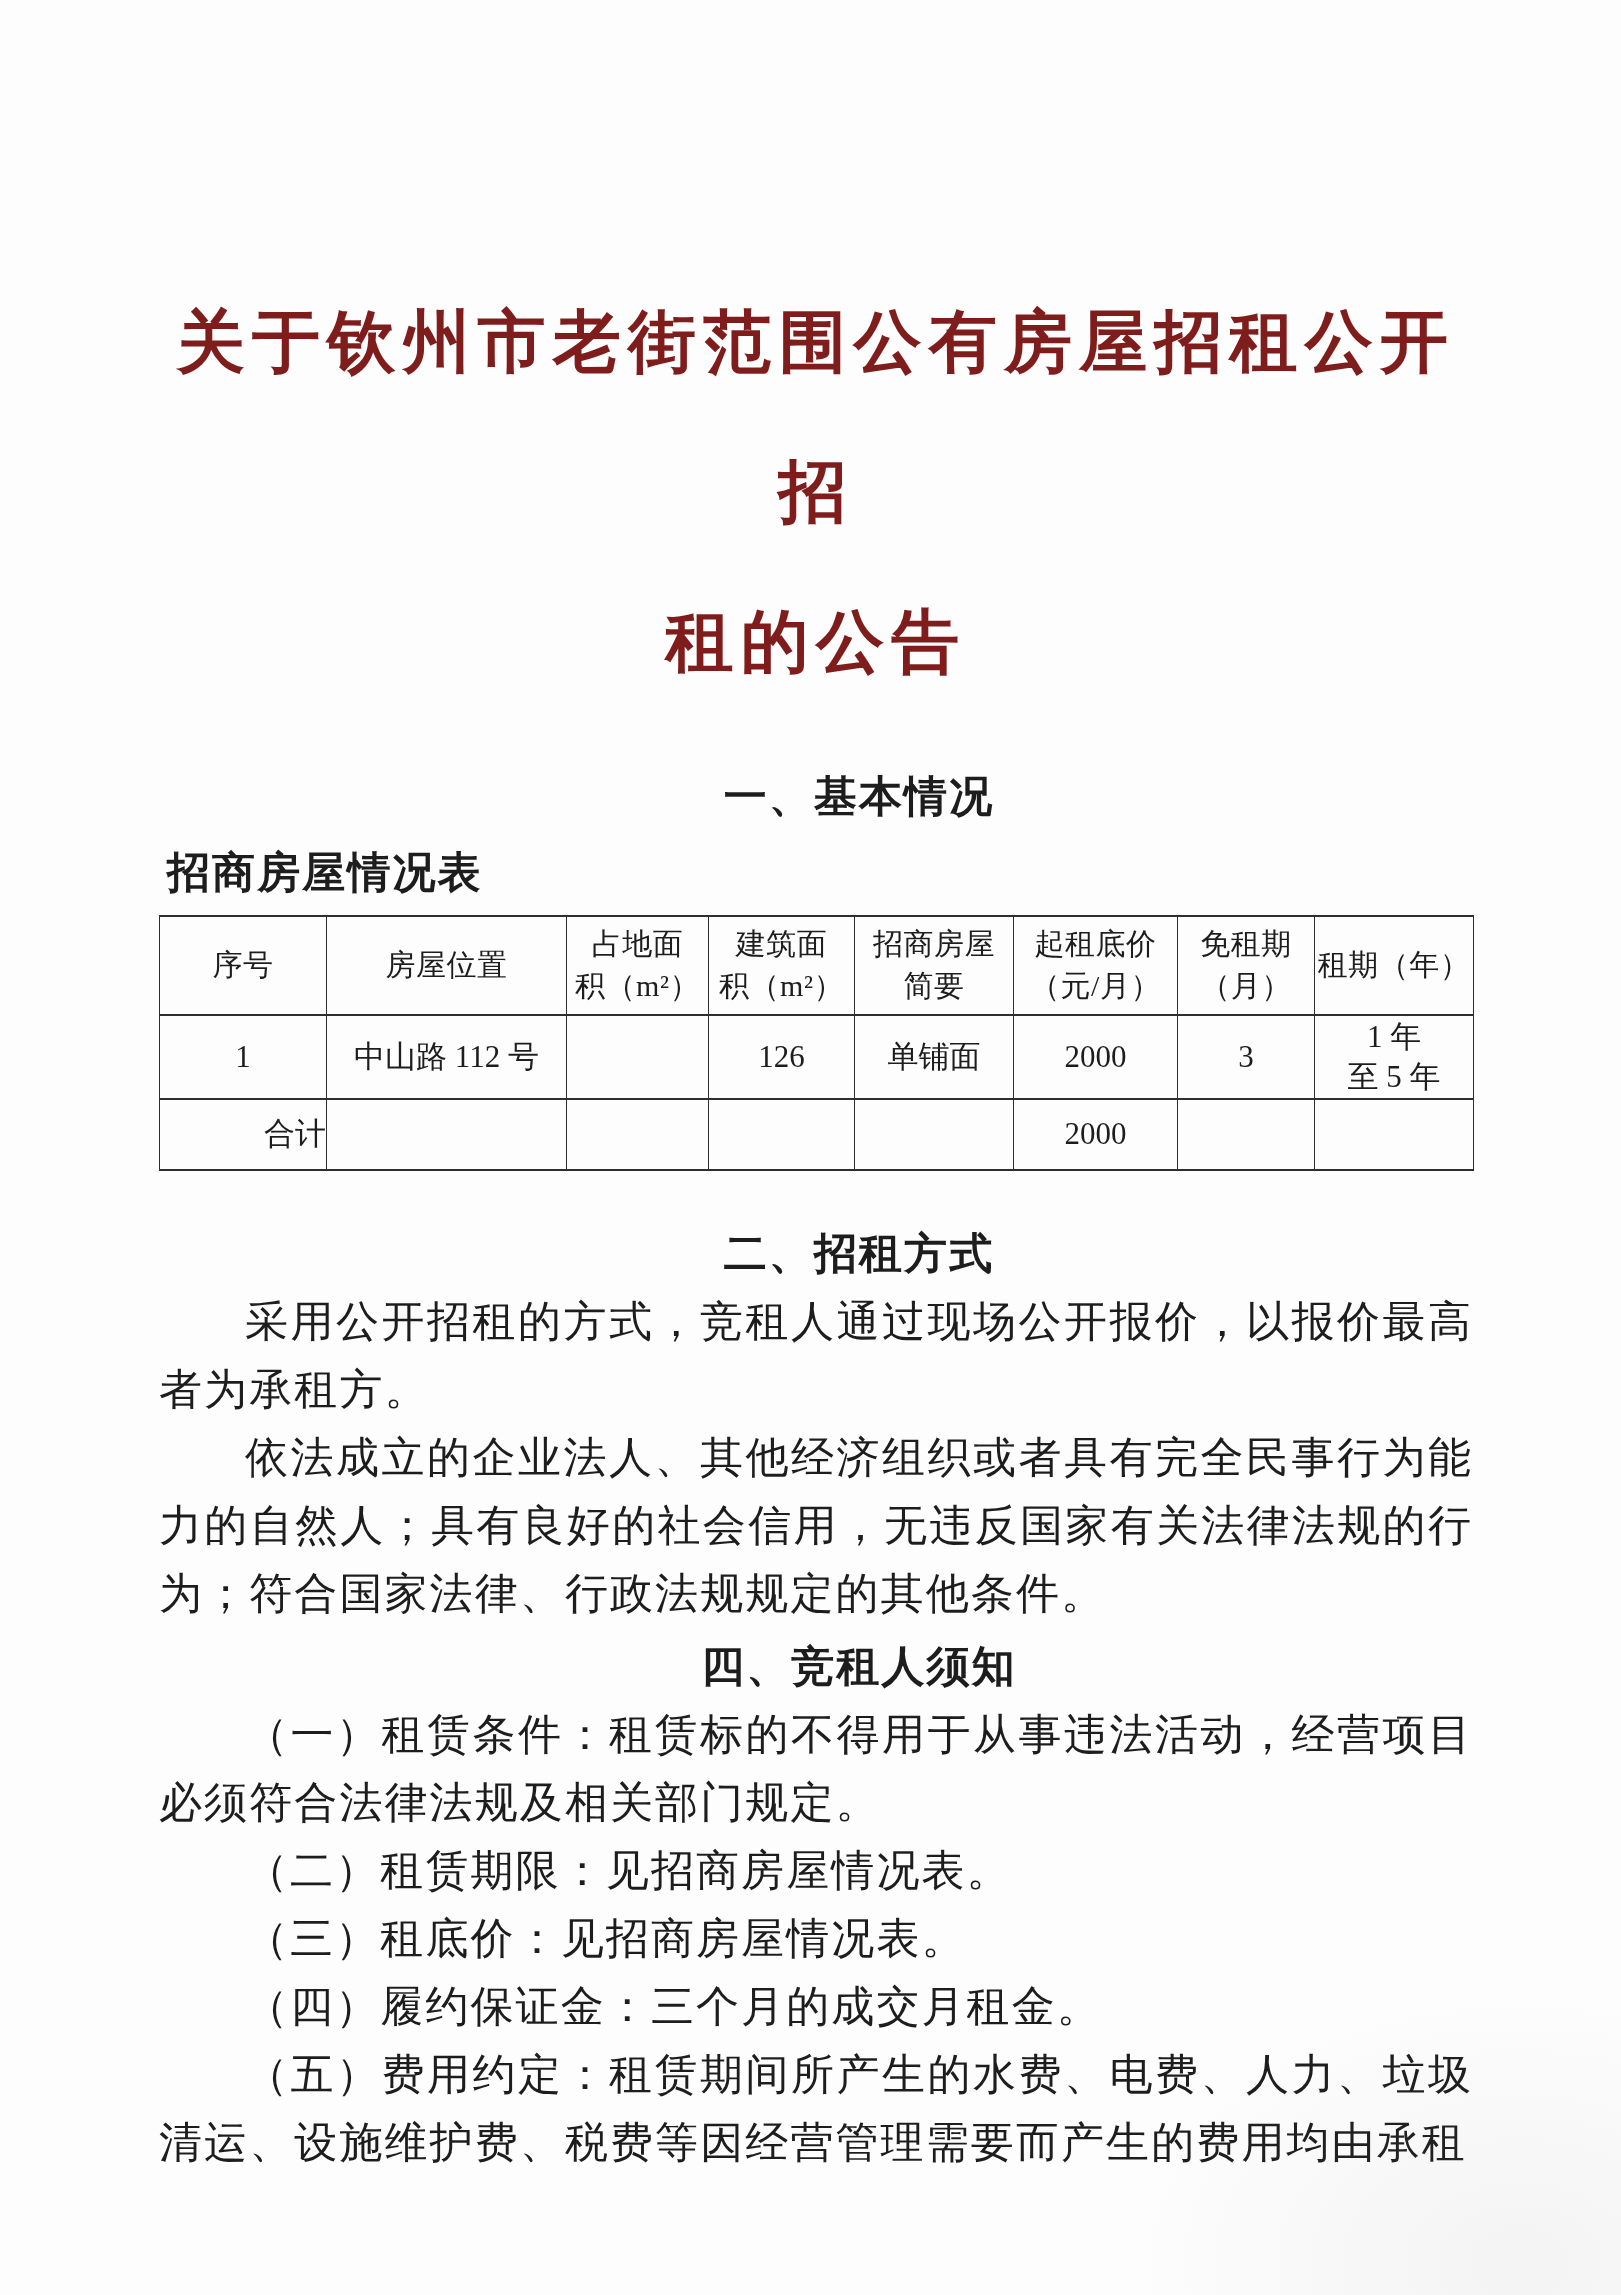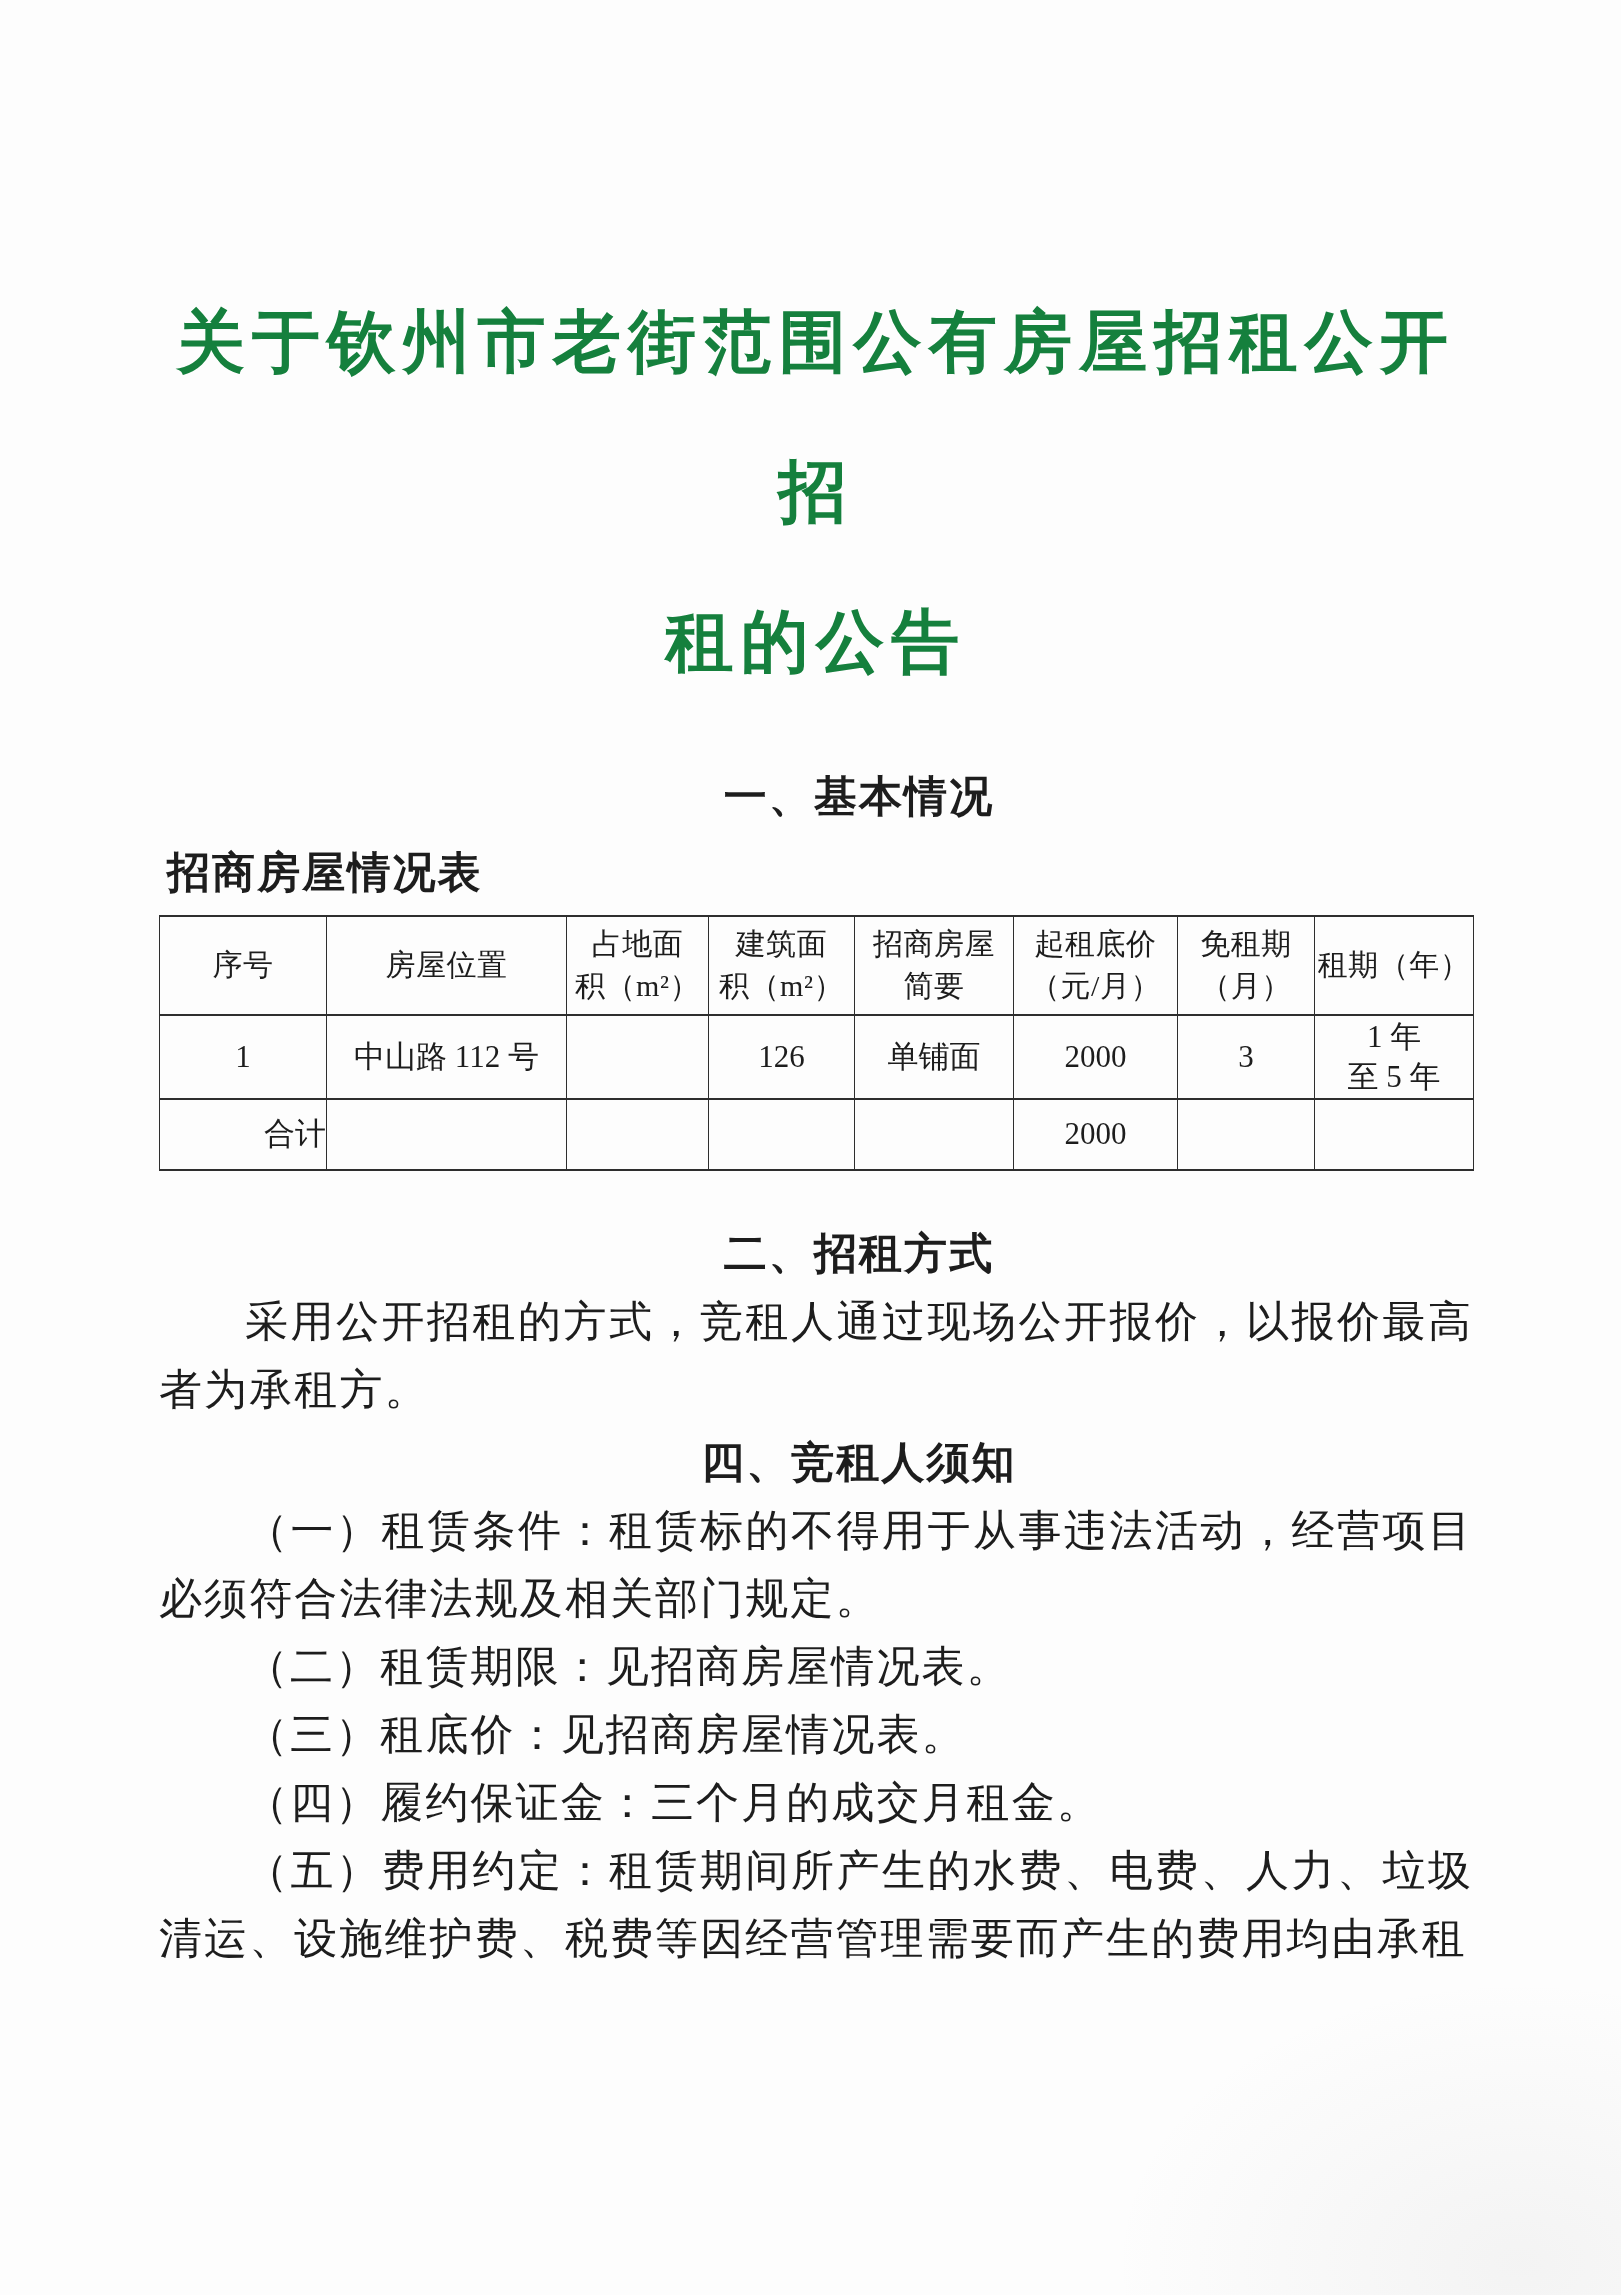--- a/index.html
+++ b/index.html
@@ -23,21 +23,21 @@
   .content {
     padding: 0 149px 0 159px;
   }
   .doc-title {
     margin-top: 267px;
     font-size: 68px;
     font-weight: bold;
     line-height: 150px;
     letter-spacing: 7.2px;
     text-align: center;
-    color: #15803d;
+    color: #7f1d1d;
   }
   .doc-title .t-line { display: block; }
   .intro-para {
     margin: 32px 0 0 0;
     font-size: 43px;
     line-height: 77px;
     letter-spacing: 2.1px;
     text-align: justify;
     text-indent: 2em;
   }
@@ -197,20 +197,21 @@
           <td>2000</td>
           <td></td>
           <td></td>
         </tr>
       </tbody>
     </table>
 
     <p class="sec-heading big-gap">二、招租方式</p>
     <p class="sec-para">采用公开招租的方式，竞租人通过现场公开报价，以报价最高者为承租方。</p>
 
+    <p class="sec-para">依法成立的企业法人、其他经济组织或者具有完全民事行为能力的自然人；具有良好的社会信用，无违反国家有关法律法规的行为；符合国家法律、行政法规规定的其他条件。</p>
 
     <p class="sec-heading gap">四、竞租人须知</p>
     <p class="sec-para">（一）租赁条件：租赁标的不得用于从事违法活动，经营项目必须符合法律法规及相关部门规定。</p>
     <p class="sec-para">（二）租赁期限：见招商房屋情况表。</p>
     <p class="sec-para">（三）租底价：见招商房屋情况表。</p>
     <p class="sec-para">（四）履约保证金：三个月的成交月租金。</p>
     <p class="sec-para">（五）费用约定：租赁期间所产生的水费、电费、人力、垃圾清运、设施维护费、税费等因经营管理需要而产生的费用均由承租</p>
 
   </div>
 

